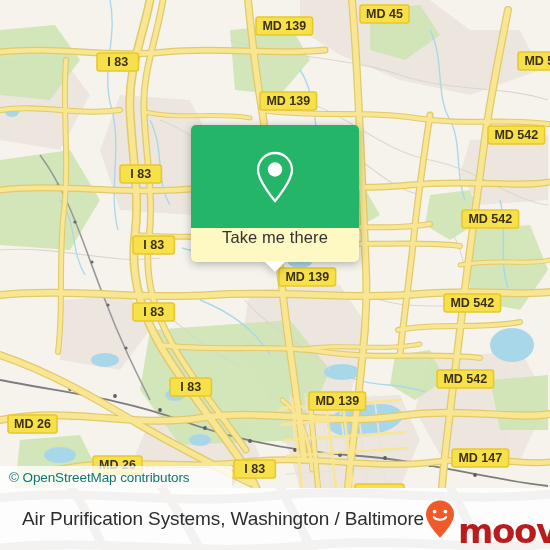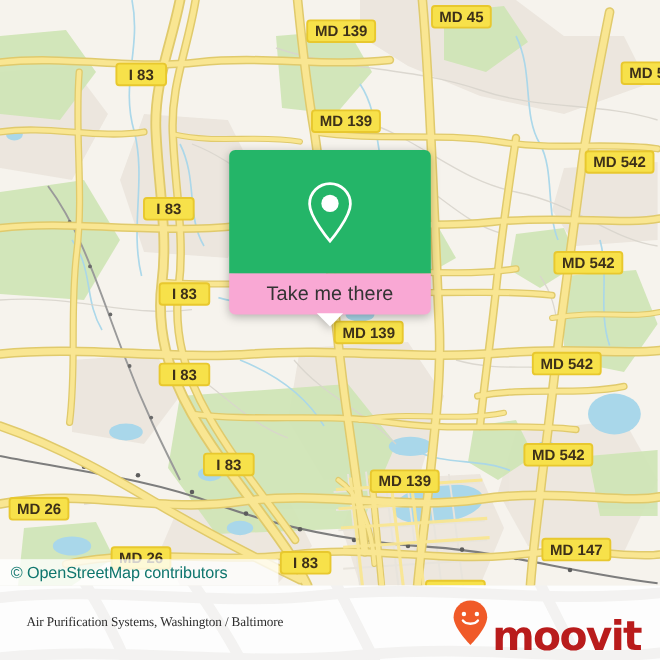--- a/index.html
+++ b/index.html
@@ -65,24 +65,23 @@
   #callout-green {
     height: 103px;
     background: #24b568;
     border-radius: 5px 5px 0 0;
     display: flex;
     align-items: center;
     justify-content: center;
   }
   #callout-white {
     height: 34px;
-    background: #f9a8d4;
+    background: #fef9c3;
     border-radius: 0 0 5px 5px;
     display: flex;
-    align-items: center;
     justify-content: center;
   }
   #callout-white span {
     font-size: 16.5px;
     color: #333333;
     font-family: "Liberation Sans", sans-serif;
     letter-spacing: 0.1px;
   }
   #callout-tail {
     position: absolute;
@@ -116,23 +115,23 @@
     position: relative;
     z-index: 3;
     height: 62px;
     display: flex;
     align-items: center;
     justify-content: space-between;
     padding: 0 16px 0 22px;
     box-sizing: border-box;
   }
   #footer-title {
-    font-size: 11px;
+    font-size: 19px;
     color: #2d2d2d;
-    font-family: Liberation Serif, serif;
+    font-family: Liberation Sans, sans-serif;
     letter-spacing: -0.1px;
     white-space: nowrap;
   }
   #brand {
     display: flex;
     align-items: center;
     gap: 2px;
   }
   #brand-wordmark {
     font-size: 34px;

